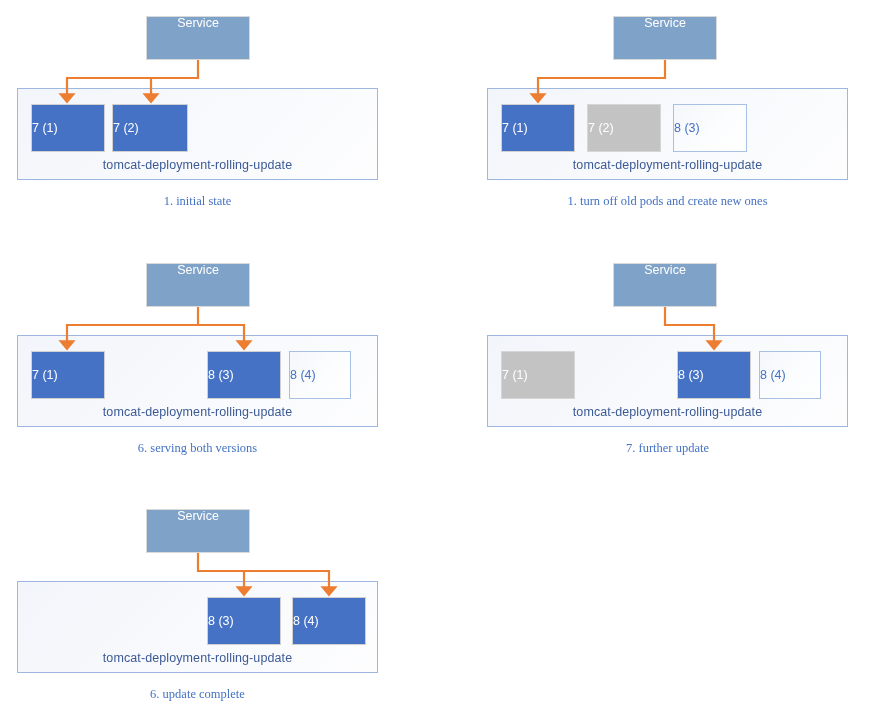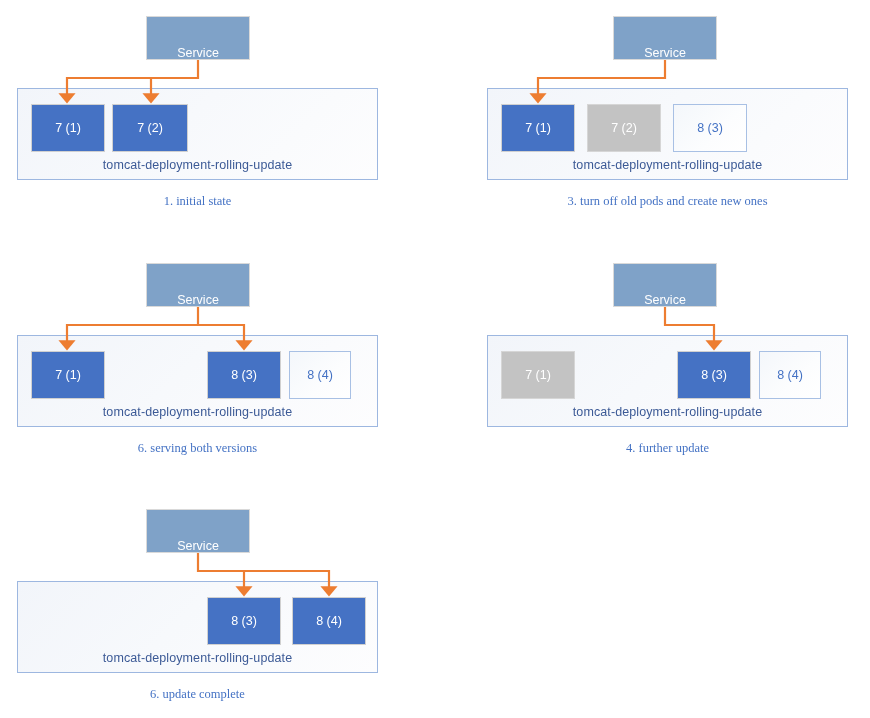--- a/index.html
+++ b/index.html
@@ -42,35 +42,35 @@
     letter-spacing: 0.1px;
     white-space: nowrap;
   }
   
   .service {
     position: absolute;
     box-sizing: border-box;
     background: #7FA2C8;
     border: 1px solid #D9D9D9;
     display: flex;
-    align-items: flex-end;
+    align-items: flex-start;
     justify-content: center;
   }
   .service-label {
     font-size: 12.5px;
     color: #FFFFFF;
     line-height: 1;
   }
   
   .pod {
     position: absolute;
     box-sizing: border-box;
     display: flex;
     align-items: center;
-    justify-content: center;
+    justify-content: flex-start;
     font-size: 12.5px;
     line-height: 1;
   }
   .pod.active {
     background: #4572C4;
     border: 1px solid #D0D0D0;
     color: #FFFFFF;
   }
   .pod.terminating {
     background: #C3C3C3;
@@ -131,21 +131,21 @@
     </div>
     <div class="pod active" style="left:501px; top:104px; width:74px; height:48px;">
       <span>7 (1)</span>
     </div>
     <div class="pod terminating" style="left:587px; top:104px; width:74px; height:48px;">
       <span>7 (2)</span>
     </div>
     <div class="pod pending" style="left:673px; top:104px; width:74px; height:48px;">
       <span>8 (3)</span>
     </div>
-    <div class="caption" style="left:487px; top:194px; width:361px;">3. turn off old pods and create new ones</div>
+    <div class="caption" style="left:487px; top:194px; width:361px;">1. turn off old pods and create new ones</div>
   </div>
 
   <div class="panel">
     <div class="service" style="left:146px; top:263px; width:104px; height:44px;">
       <span class="service-label">Service</span>
     </div>
     <div class="deployment" style="left:17px; top:335px; width:361px; height:92px;">
       <div class="deployment-label">tomcat-deployment-rolling-update</div>
     </div>
     <div class="pod active" style="left:31px; top:351px; width:74px; height:48px;">
@@ -169,21 +169,21 @@
     </div>
     <div class="pod terminating" style="left:501px; top:351px; width:74px; height:48px;">
       <span>7 (1)</span>
     </div>
     <div class="pod active" style="left:677px; top:351px; width:74px; height:48px;">
       <span>8 (3)</span>
     </div>
     <div class="pod pending" style="left:759px; top:351px; width:62px; height:48px;">
       <span>8 (4)</span>
     </div>
-    <div class="caption" style="left:487px; top:441px; width:361px;">4. further update</div>
+    <div class="caption" style="left:487px; top:441px; width:361px;">7. further update</div>
   </div>
 
   <div class="panel">
     <div class="service" style="left:146px; top:509px; width:104px; height:44px;">
       <span class="service-label">Service</span>
     </div>
     <div class="deployment" style="left:17px; top:581px; width:361px; height:92px;">
       <div class="deployment-label">tomcat-deployment-rolling-update</div>
     </div>
     <div class="pod active" style="left:207px; top:597px; width:74px; height:48px;">

